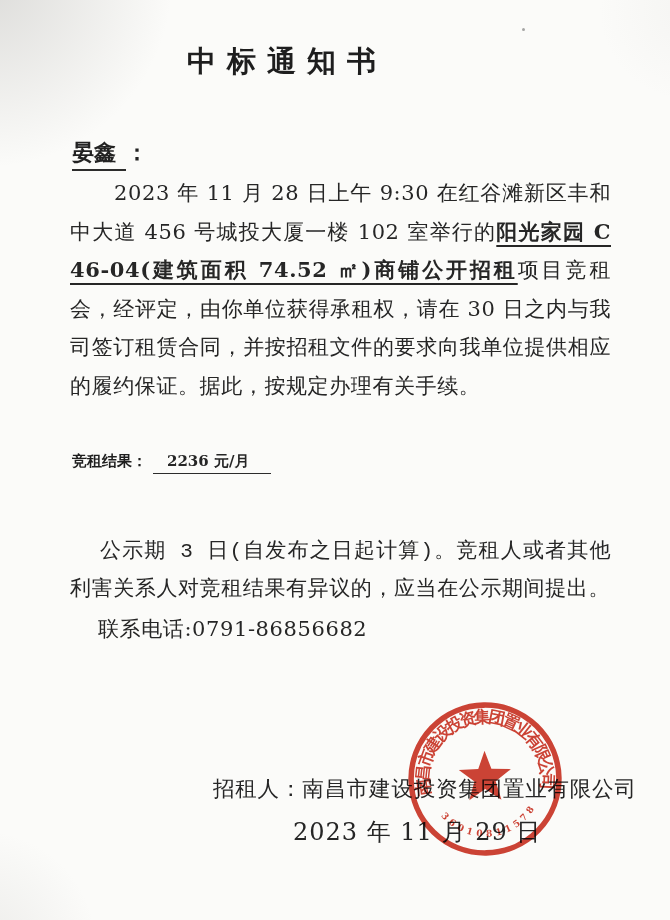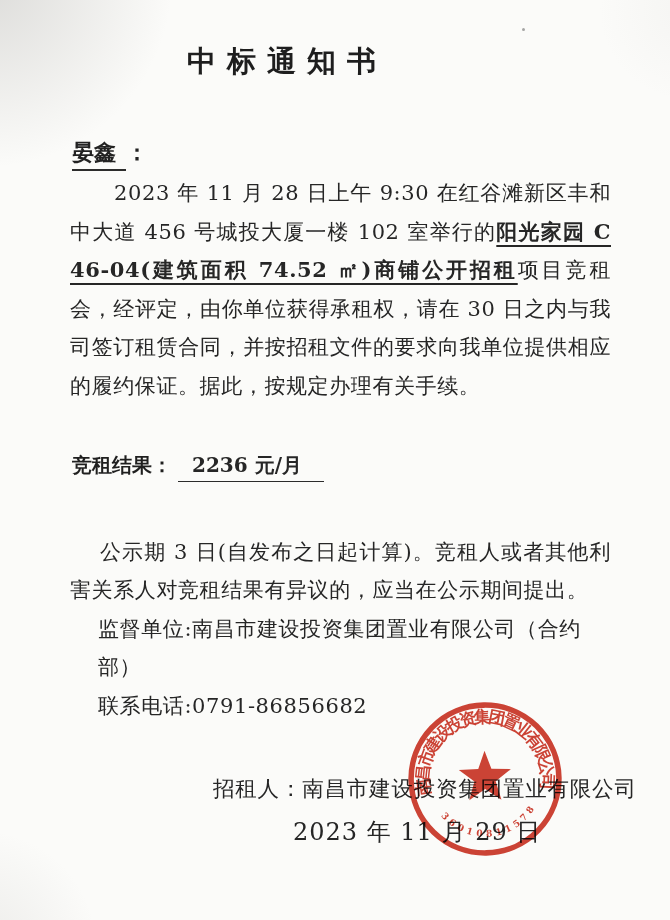--- a/index.html
+++ b/index.html
@@ -24,28 +24,28 @@
     position:absolute;top:174px;left:70px;width:541px;margin:0;
     font-size:21px;line-height:38.6px;text-align:justify;
     text-indent:44px;word-break:break-all;letter-spacing:.6px;
   }
   .emph{
     font-weight:700;
     text-decoration:underline;
     text-underline-offset:6px;
     text-decoration-thickness:1.6px;
   }
-  .result{position:absolute;top:452px;left:72px;font-size:20px;}
+  .result{position:absolute;top:452px;left:72px;font-size:15px;}
   .result-label{font-weight:700;color:#1f1f1f;}
   .result-value{
     font-weight:700;display:inline-block;margin-left:6px;
     border-bottom:1.8px solid #2c2c2c;padding:0 22px 2px 14px;
   }
   .notice-block{position:absolute;top:533px;left:70px;width:541px;font-size:21px;line-height:38.4px;}
-  .notice{margin:0;text-align:justify;text-indent:30px;word-break:break-all;letter-spacing:.6px;}
+  .notice{margin:0;text-align:justify;text-indent:30px;word-break:break-all;letter-spacing:.6px;font-family:Liberation Mono, monospace;}
   .supervisor,.phone{margin-left:28px;letter-spacing:.6px;}
   .signer{position:absolute;top:774px;left:213px;font-size:21.5px;letter-spacing:.8px;}
   .sign-date{position:absolute;top:816px;left:293px;font-size:24px;letter-spacing:1px;}
   .seal{
     position:absolute;left:404px;top:698px;width:162px;height:162px;
     mix-blend-mode:multiply;opacity:.93;
     transform:rotate(-1deg);
   }
   .seal text{font-family:"DejaVu Serif","Liberation Serif",serif;}
   .speck{position:absolute;left:522px;top:28px;width:3px;height:3px;border-radius:50%;background:rgba(95,95,95,.55);}
@@ -58,21 +58,20 @@
   <h1 class="title">中标通知书</h1>
 
   <div class="addressee"><span class="addressee-name">晏鑫</span><span>：</span></div>
 
   <p class="body-para"><span>2023 年 11 月 28 日上午 9:30 在红谷滩新区丰和中大道 456 号城投大厦一楼 102 室举行的</span><span class="emph">阳光家园 C46-04(建筑面积 74.52 ㎡)商铺公开招租</span><span>项目竞租会，经评定，由你单位获得承租权，请在 30 日之内与我司签订租赁合同，并按招租文件的要求向我单位提供相应的履约保证。据此，按规定办理有关手续。</span></p>
 
   <div class="result"><span class="result-label">竞租结果：</span><span class="result-value">2236 元/月</span></div>
 
   <div class="notice-block">
     <p class="notice">公示期 3 日(自发布之日起计算)。竞租人或者其他利害关系人对竞租结果有异议的，应当在公示期间提出。</p>
-    <div class="supervisor">监督单位:南昌市建设投资集团置业有限公司（合约部）</div>
     <div class="phone">联系电话:0791-86856682</div>
   </div>
 
   <div class="signer"><span>招租人：</span><span>南昌市建设投资集团置业有限公司</span></div>
 
   <div class="sign-date">2023 年 11 月 29 日</div>
 
   <svg class="seal" viewBox="0 0 160 160" aria-hidden="true">
     <defs>
       <path id="ringTextPath" d="M 25.9,94.5 A 56,56 0 1 1 134.1,94.5" fill="none"></path>

